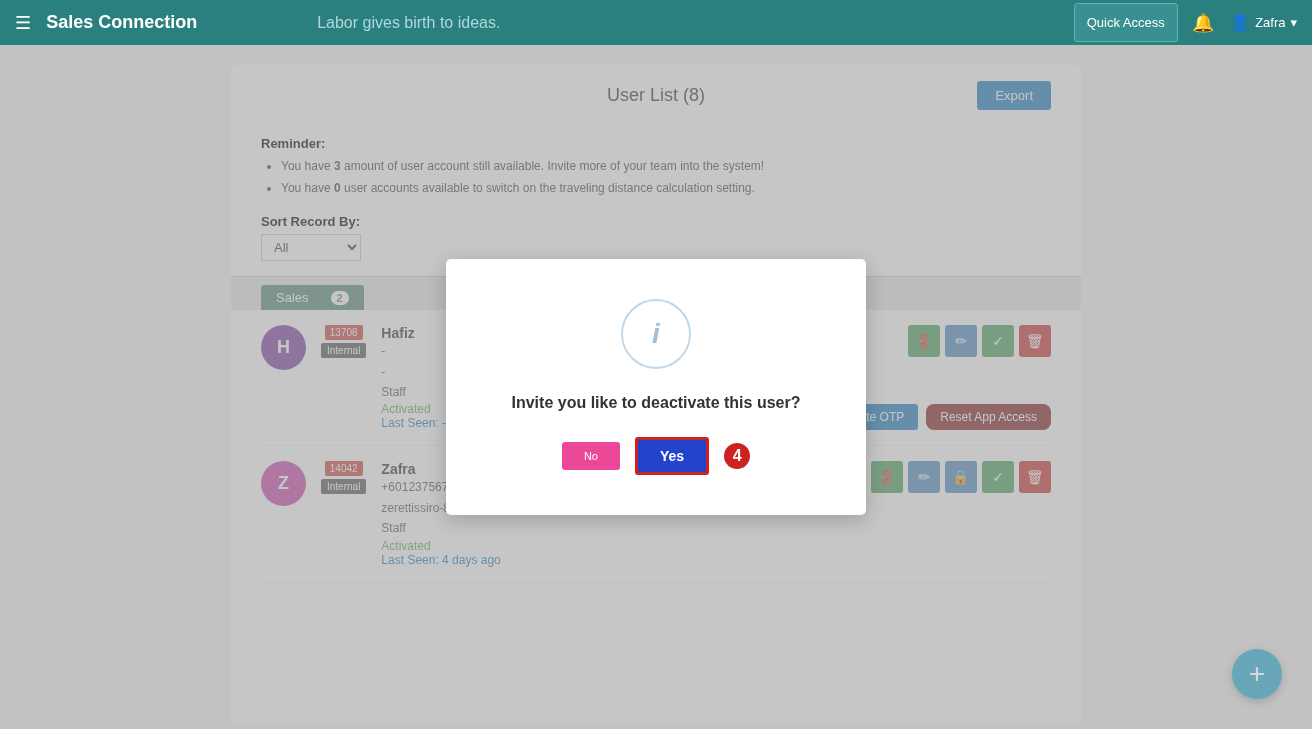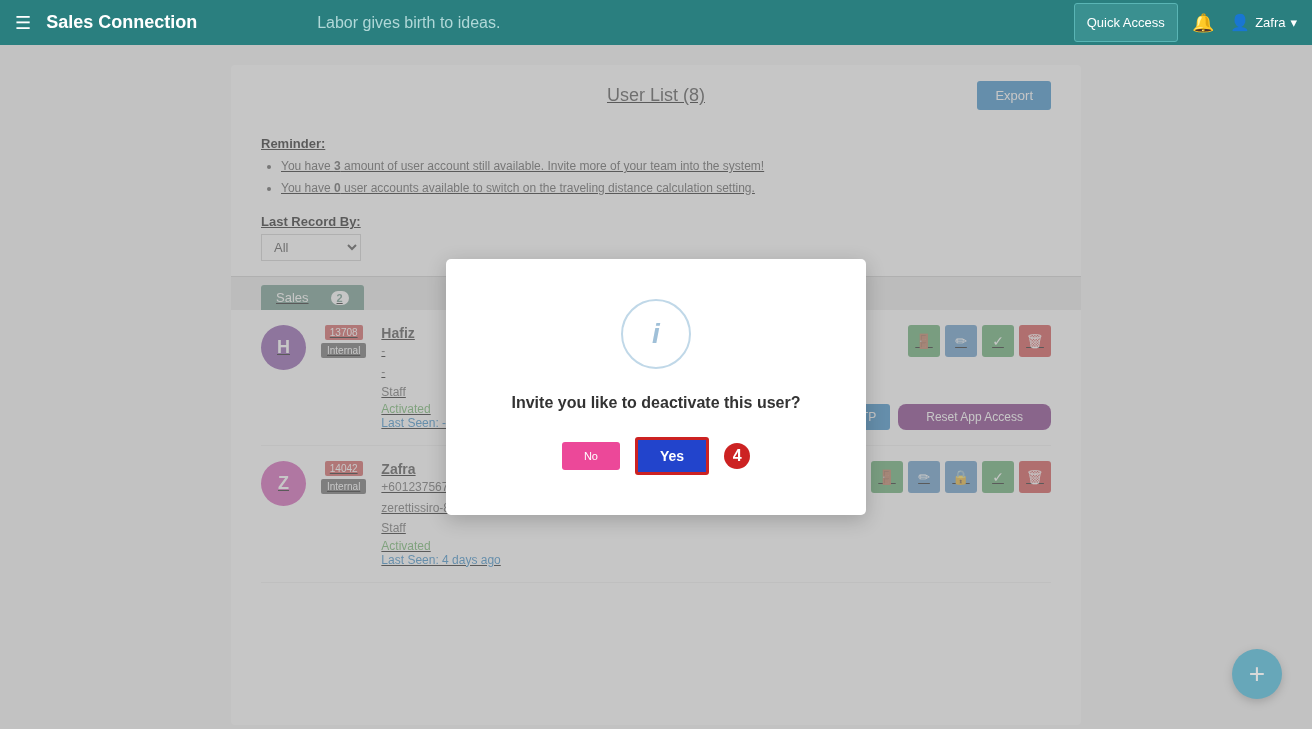--- a/index.html
+++ b/index.html
@@ -75,21 +75,20 @@
 
     
     .card {
       background: white;
       width: 850px;
       border-radius: 4px;
       padding: 20px 30px;
       position: relative;
       height: 660px;
       overflow: hidden;
-      text-decoration: underline;
     }
 
     .card-header {
       text-align: center;
       font-size: 18px;
       font-weight: normal;
       margin-bottom: 20px;
       padding-bottom: 10px;
       color: #333;
     }
@@ -284,24 +283,24 @@
     .generate-otp-btn {
       background: #1a7abf;
       color: white;
       border: none;
       padding: 6px 14px;
       border-radius: 3px;
       font-size: 12px;
       cursor: pointer;
     }
     .reset-app-btn {
-      background: #701a75;
+      background: #7f1d1d;
       color: white;
       border: none;
-      padding: 6px 28px;
+      padding: 6px 14px;
       border-radius: 8px;
       font-size: 12px;
       cursor: pointer;
     }
 
     
     .fab {
       position: absolute;
       bottom: 30px;
       right: 30px;
@@ -440,21 +439,21 @@
         <li>
           You have <em>3</em><span> amount of user account still available. Invite more of your team into the system!</span>
         </li>
         <li>
           You have <em>0</em><span> user accounts available to switch on the traveling distance calculation setting.</span>
         </li>
       </ul>
     </div>
 
     <div class="sort-section">
-      <div class="sort-label">Last Record By:</div>
+      <div class="sort-label">Sort Record By:</div>
       <select class="sort-select">
         <option>All</option>
       </select>
     </div>
 
     <div class="tabs-row">
       <div class="tab">
         <span>Sales</span>
         <span class="tab-badge">2</span>
       </div>

